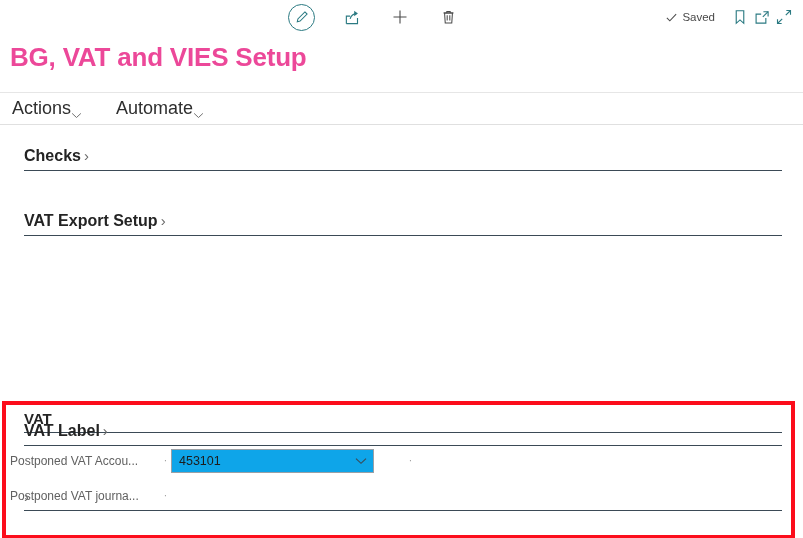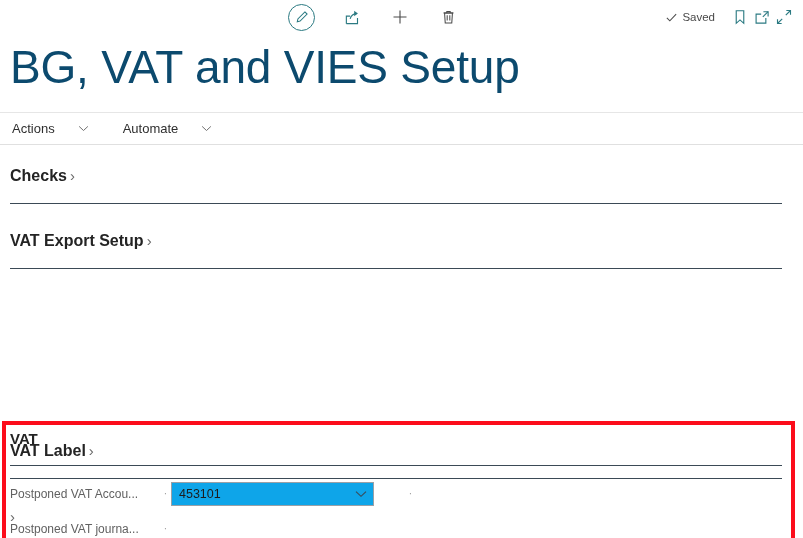--- a/index.html
+++ b/index.html
@@ -66,45 +66,45 @@
     gap: 4px;
     font-size: 11.5px;
     color: #494949;
     white-space: nowrap;
     margin-right: 14px;
   }
   .saved .chk { color: #4a4a4a; display:block; }
 
   
   .page-title {
-    font-size: 46px;
-    font-weight: 400;
-    color: #0c4a6e;
+    font-size: 26px;
+    font-weight: 700;
+    color: #ec4899;
     letter-spacing: -0.2px;
     line-height: 1;
     margin: 10px 0 0 10px;
     white-space: nowrap;
   }
 
   
   .actionsbar {
     margin-top: 22px;
     height: 33px;
     border-top: 1px solid #e6e6e6;
     border-bottom: 1px solid #e0e0e0;
     display: flex;
     align-items: center;
     padding-left: 12px;
     box-sizing: border-box;
   }
   .menu-item {
     display: flex;
-    align-items: center;
-    gap: 23px;
-    font-size: 13px;
+    align-items: flex-end;
+    gap: 0;
+    font-size: 18px;
     color: #2e2e2e;
     margin-right: 34px;
     cursor: pointer;
     white-space: nowrap;
   }
   .caret {
     display: block;
     color: #6b6b6b;
   }
 
@@ -118,24 +118,25 @@
     width: 772px;
     box-sizing: border-box;
   }
   .section-head {
     display: flex;
     align-items: baseline;
     gap: 3px;
     font-size: 16px;
     font-weight: 600;
     color: #242424;
-    padding-bottom: 18px;
+    padding-bottom: 5px;
     border-bottom: 1px solid #3b4a56;
     cursor: pointer;
     white-space: nowrap;
+    margin-left: 14px;
   }
   .section-head .chev {
     color: #6a6a6a;
     font-weight: 400;
     font-size: 15px;
     position: relative;
     top: 0px;
   }
   .section-head.vatgrp {
     font-size: 15px;

